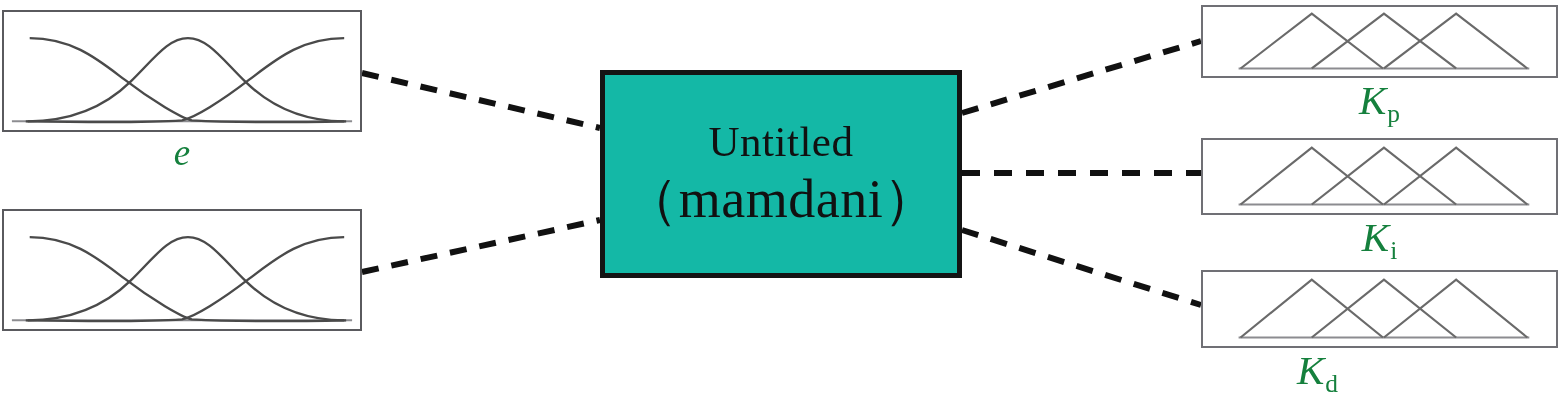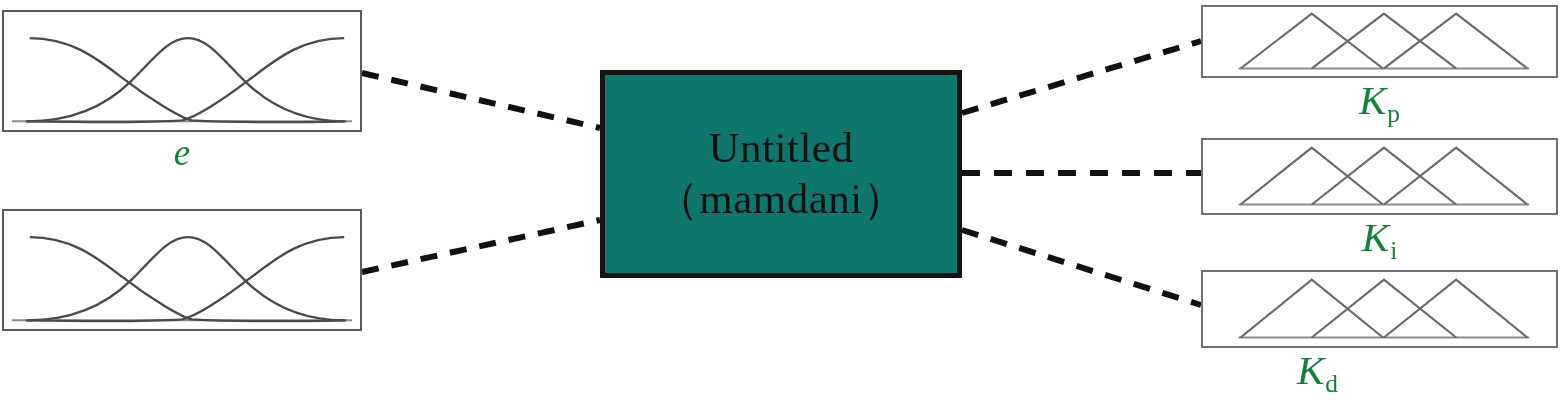--- a/index.html
+++ b/index.html
@@ -49,34 +49,34 @@
 
   
   #fis-block {
     position: absolute;
     left: 600px;
     top: 70px;
     width: 362px;
     height: 208px;
     box-sizing: border-box;
     border: 5px solid #141414;
-    background: #0f766e;
+    background: #14b8a6;
     display: flex;
     flex-direction: column;
     align-items: center;
     justify-content: center;
     color: #111111;
   }
   #fis-title {
     font-size: 43px;
     line-height: 1.18;
     letter-spacing: 0.5px;
   }
   #fis-type {
-    font-size: 43px;
+    font-size: 54px;
     line-height: 1.18;
     letter-spacing: 0.5px;
   }
 
   
   #links {
     position: absolute;
     left: 0; top: 0;
     width: 1562px;
     height: 414px;

